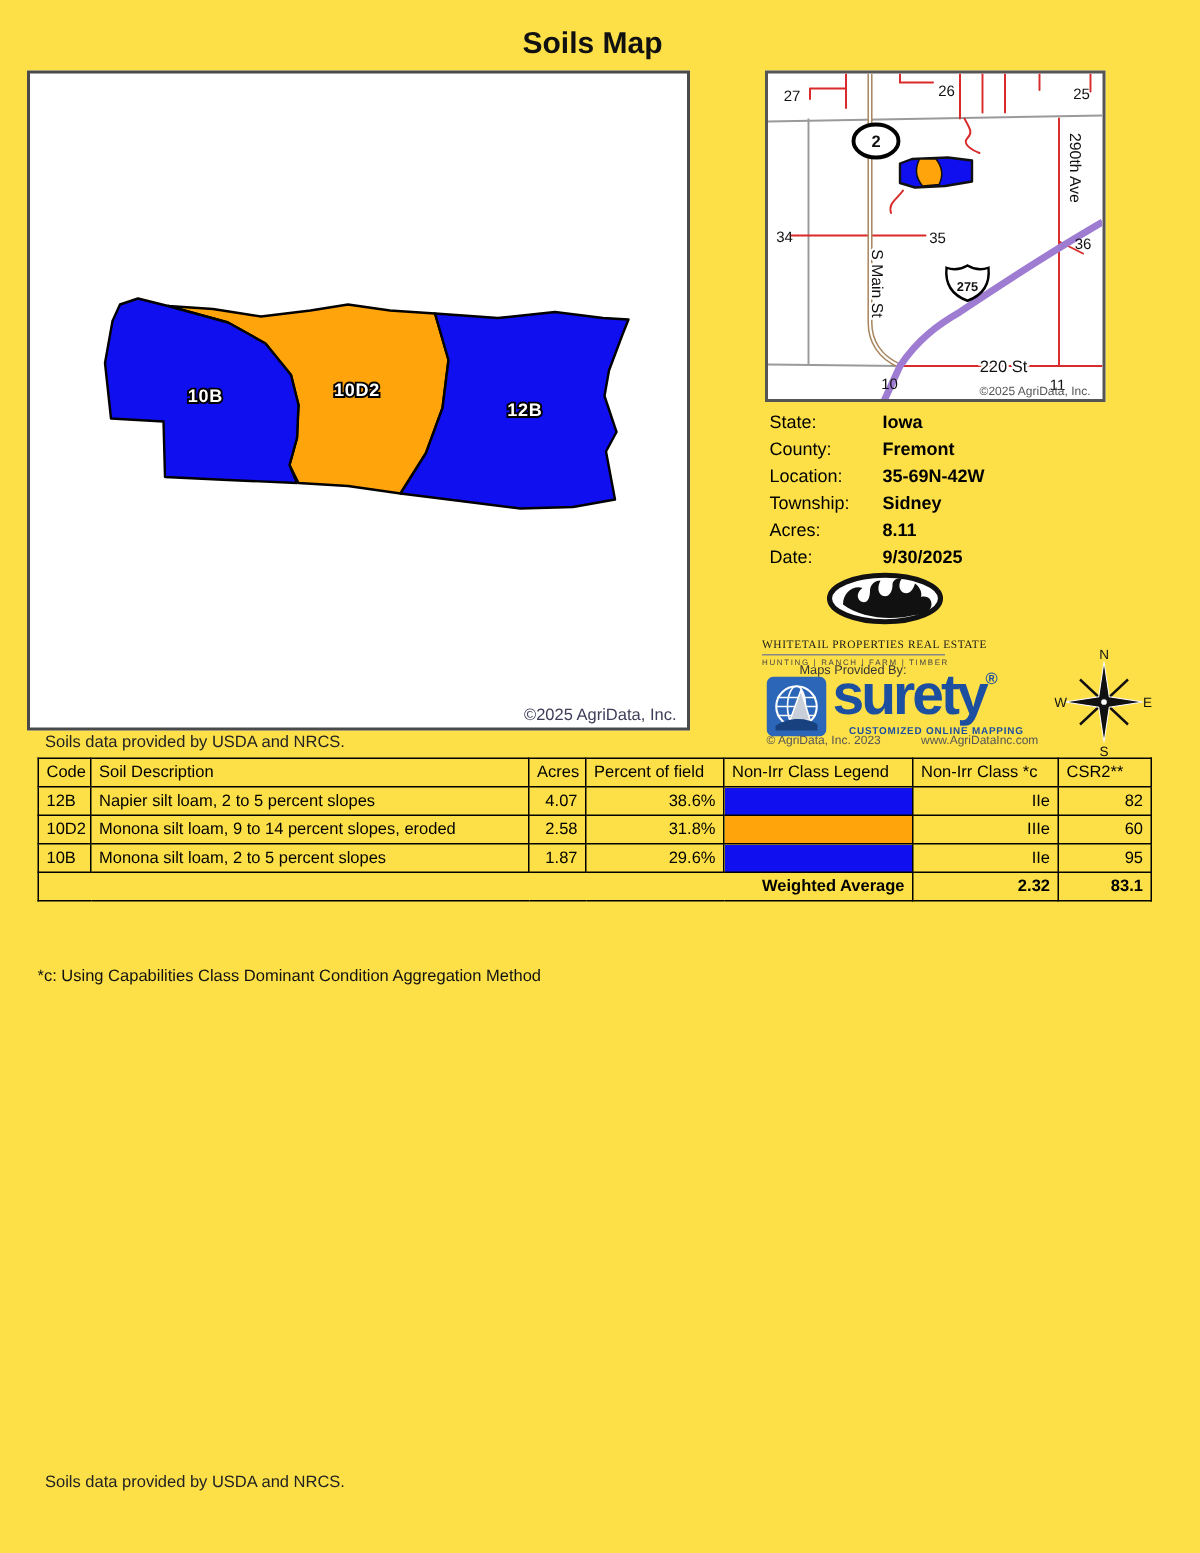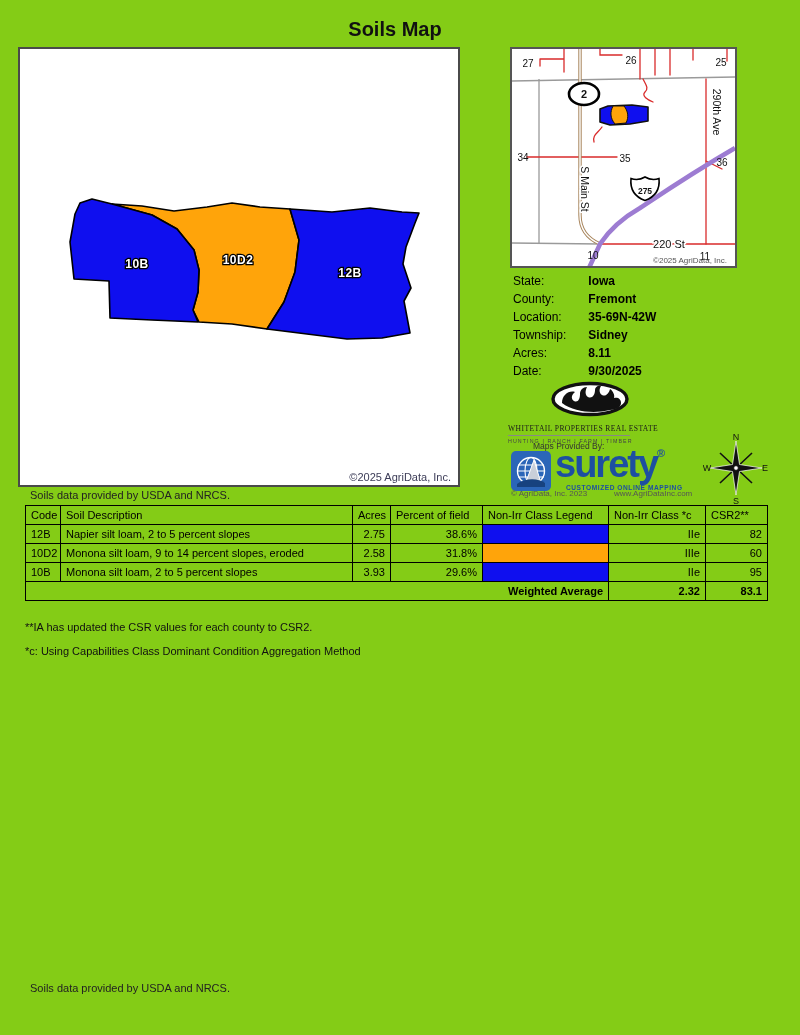--- a/index.html
+++ b/index.html
@@ -1,17 +1,17 @@
 <!DOCTYPE html>
 <html><head>
 <meta charset="utf-8">
 <style>
   * { box-sizing: border-box; margin: 0; padding: 0; }
   body { background: #fff; font-family: "Liberation Sans", sans-serif; }
-  .page { position: relative; width: 800px; height: 1035px; background: #84cc16; color: #000; overflow: hidden; padding-left: 39px; }
+  .page { position: relative; width: 800px; height: 1035px; background: #fde047; color: #000; overflow: hidden; padding-left: 39px; }
 
   .title { position: absolute; top: 18px; left: 0; width: 790px; text-align: center;
            font-size: 20px; font-weight: bold; color: #111; }
 
   .main-map-box { position: absolute; left: 18px; top: 47px; width: 442px; height: 440px;
                   border: 2px solid #4a4a4a; background: #fff; }
   .main-map-box svg { display: block; }
   .map-copyright { position: absolute; right: 7px; bottom: 2px; font-size: 11px; color: #3d3d58; }
 
   .soils-note-top { position: absolute; left: 30px; top: 489px; font-size: 11px; color: #222; }
@@ -238,50 +238,49 @@
       <th>Soil Description</th>
       <th>Acres</th>
       <th>Percent of field</th>
       <th>Non-Irr Class Legend</th>
       <th>Non-Irr Class *c</th>
       <th>CSR2**</th>
     </tr>
     <tr>
       <td>12B</td>
       <td>Napier silt loam, 2 to 5 percent slopes</td>
-      <td class="num">2.75</td>
+      <td class="num">4.07</td>
       <td class="num">38.6%</td>
       <td style="background: rgb(15, 15, 239);"></td>
       <td class="num">IIe</td>
       <td class="num">82</td>
     </tr>
     <tr>
       <td>10D2</td>
       <td>Monona silt loam, 9 to 14 percent slopes, eroded</td>
       <td class="num">2.58</td>
       <td class="num">31.8%</td>
       <td style="background: rgb(255, 164, 10);"></td>
       <td class="num">IIIe</td>
       <td class="num">60</td>
     </tr>
     <tr>
       <td>10B</td>
       <td>Monona silt loam, 2 to 5 percent slopes</td>
-      <td class="num">3.93</td>
+      <td class="num">1.87</td>
       <td class="num">29.6%</td>
       <td style="background: rgb(15, 15, 239);"></td>
       <td class="num">IIe</td>
       <td class="num">95</td>
     </tr>
     <tr>
       <td colspan="5" class="wa-label">Weighted Average</td>
       <td class="wa-val">2.32</td>
       <td class="wa-val">83.1</td>
     </tr>
   </tbody>
     </table>
 
-  <div class="footnote1">**IA has updated the CSR values for each county to CSR2.</div>
   <div class="footnote2">*c: Using Capabilities Class Dominant Condition Aggregation Method</div>
 
   <div class="soils-note-bottom">Soils data provided by USDA and NRCS.</div>
 
 </div>
 
 </body></html>

